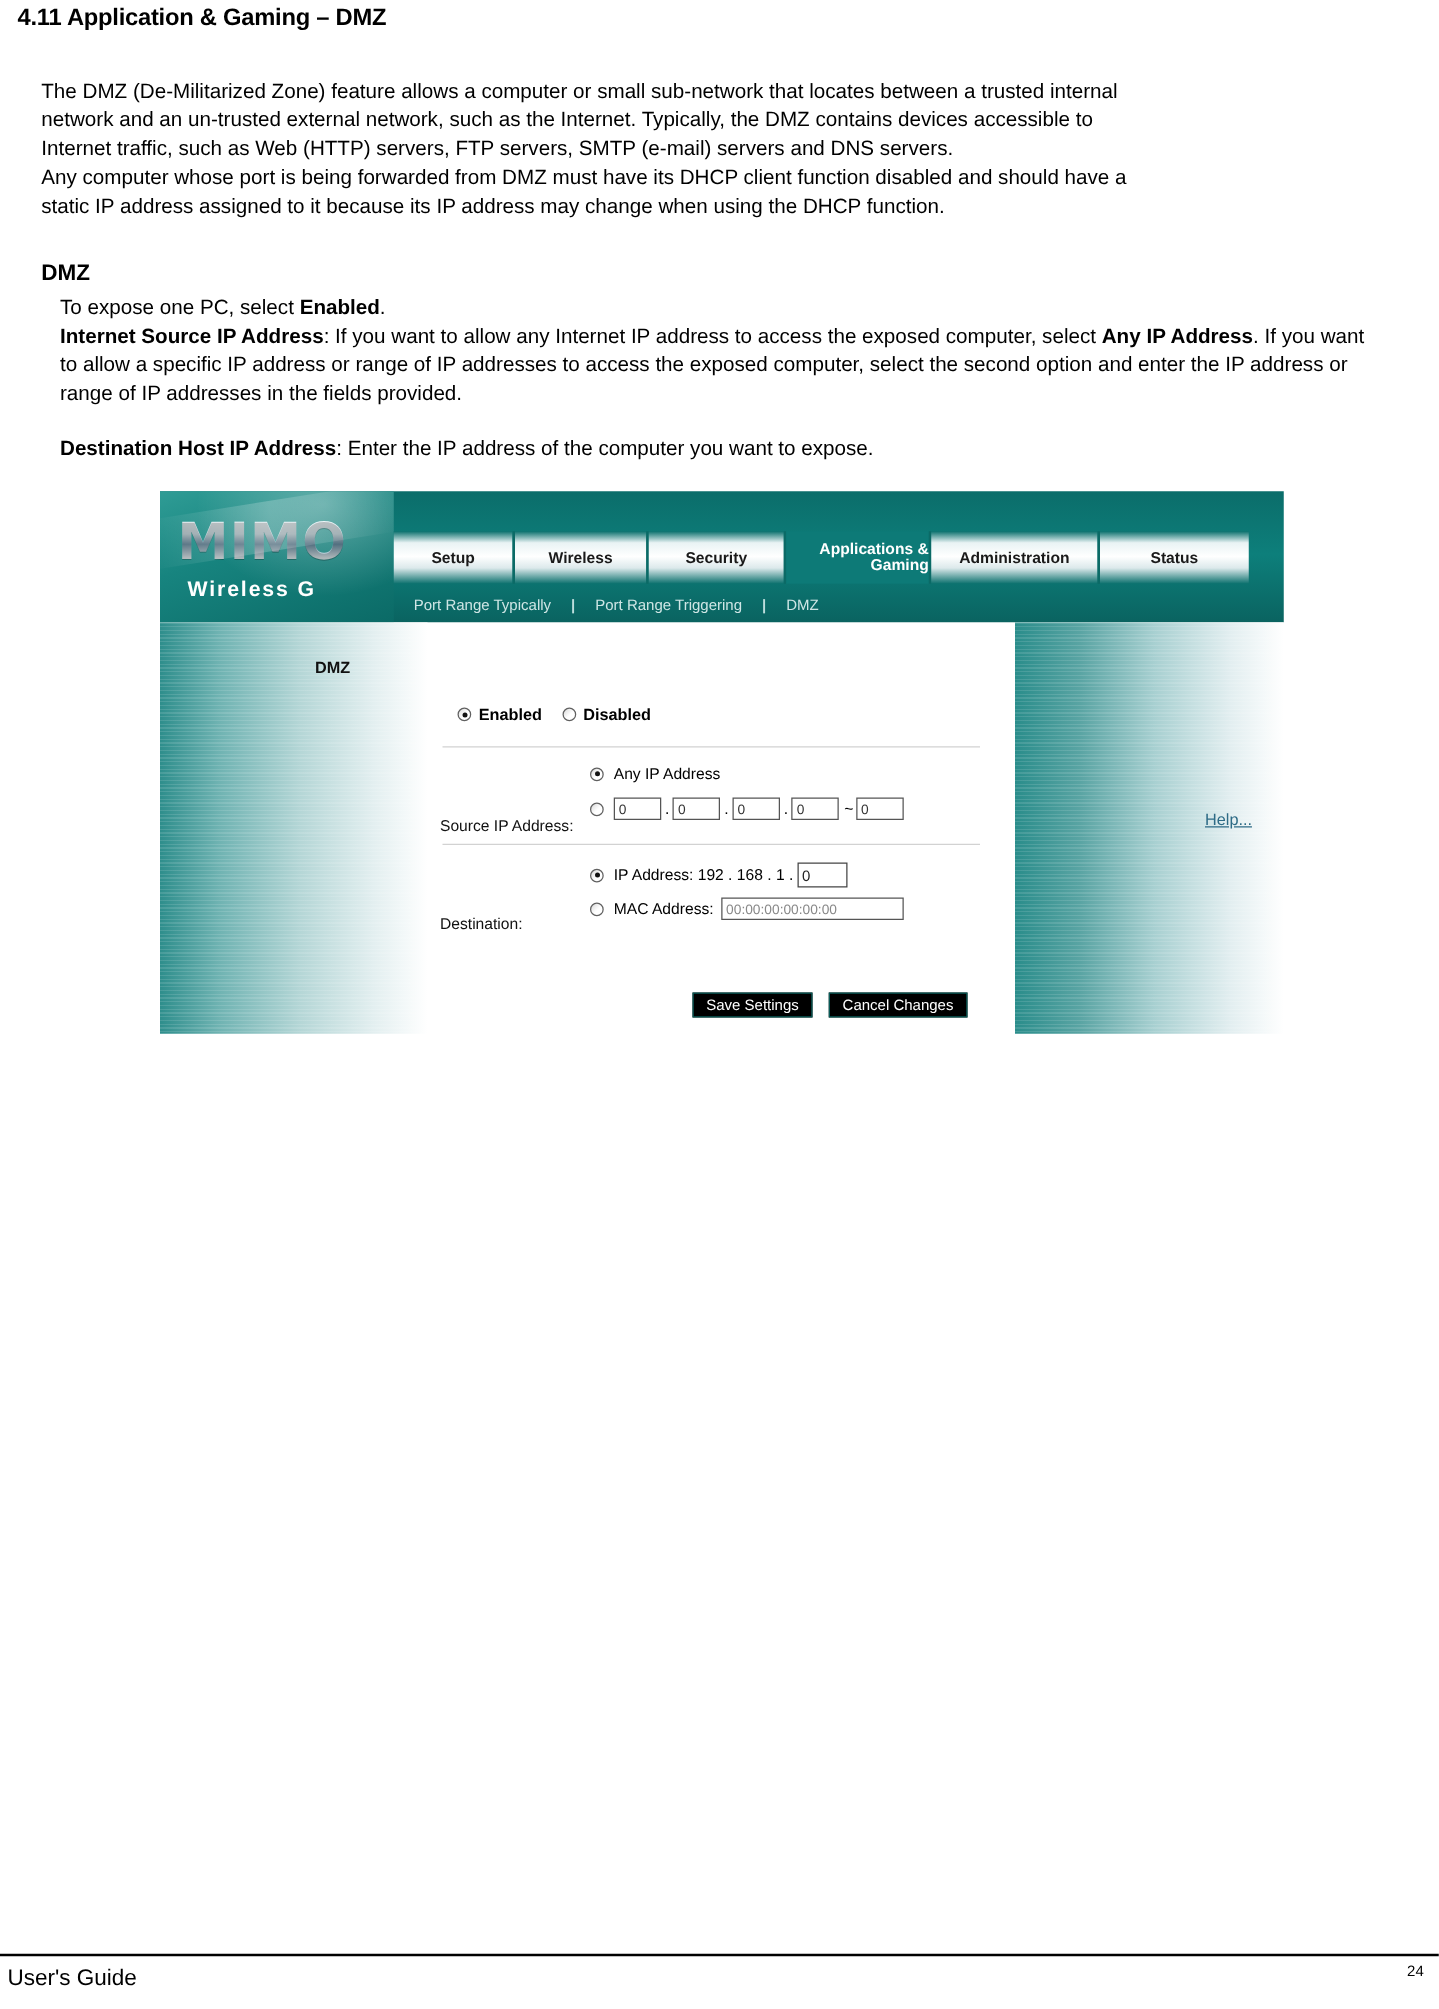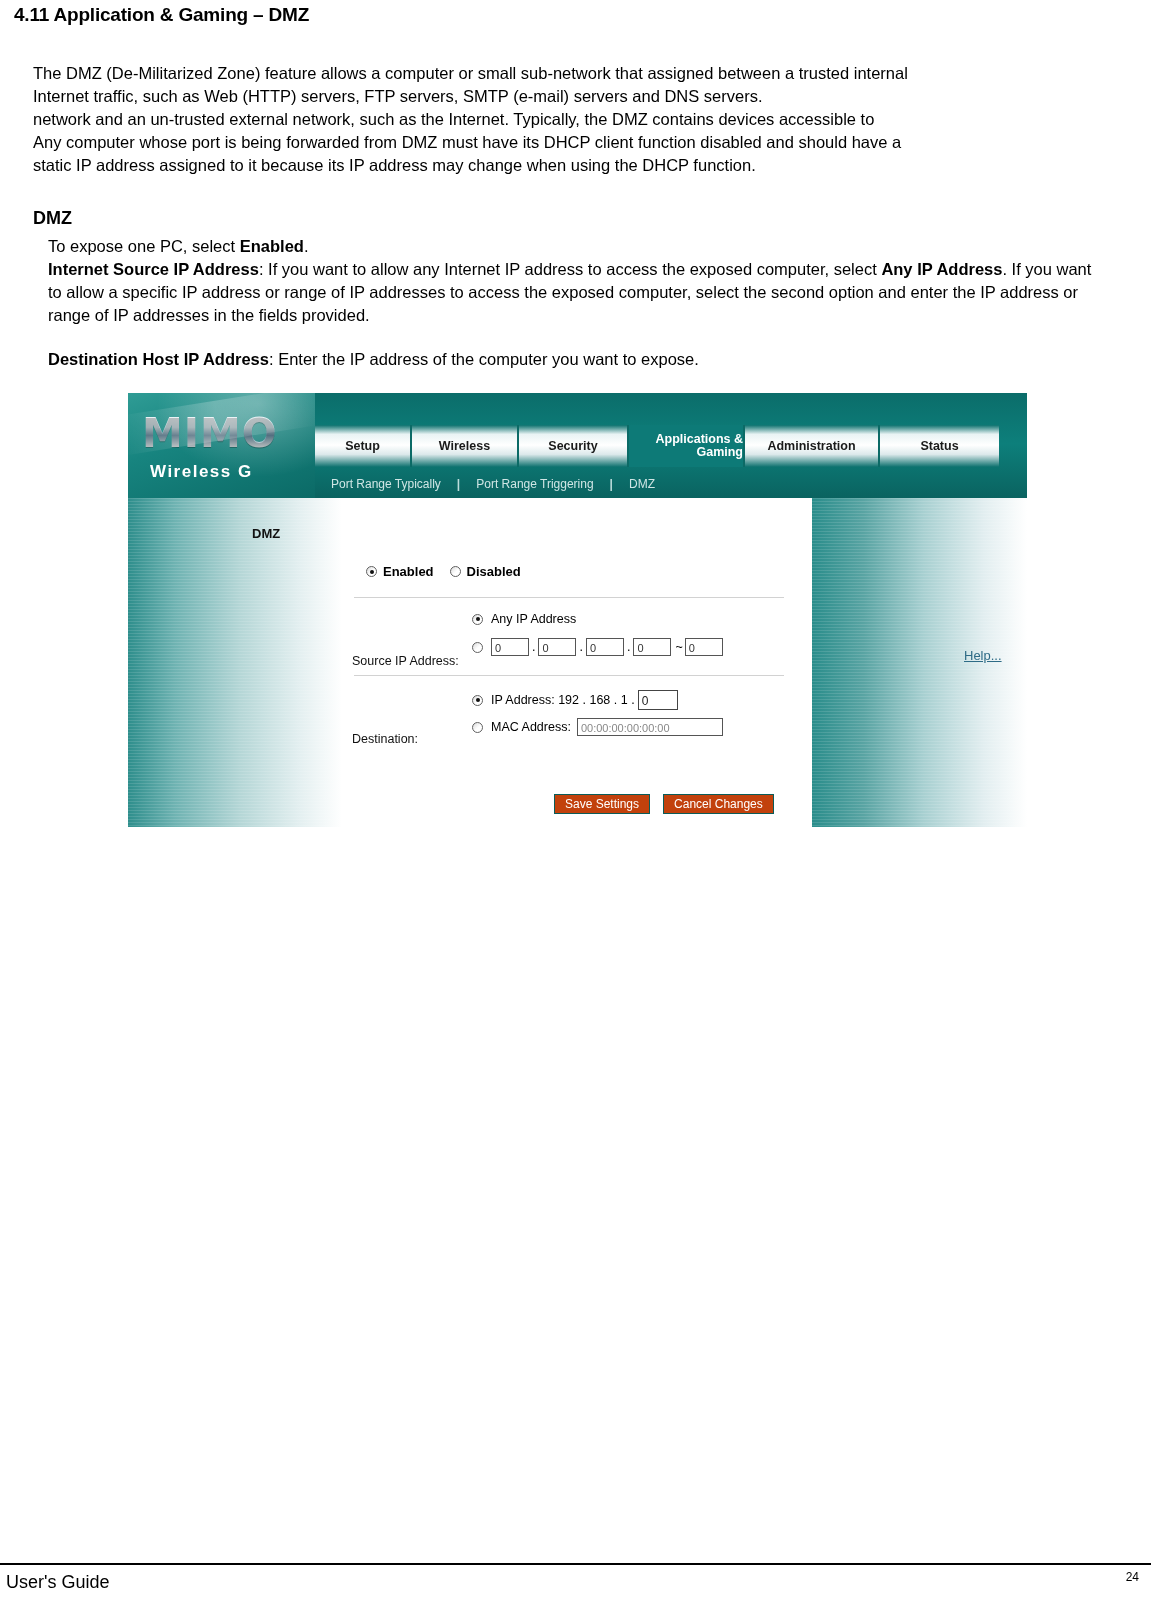--- a/index.html
+++ b/index.html
@@ -394,39 +394,39 @@
   .r-buttons {
     position: absolute;
     left: 426px;
     top: 296px;
     display: flex;
     gap: 13px;
   }
   .r-btn {
     height: 18px;
     padding: 0 10px;
-    background: #c2410c;
+    background: #000000;
     color: #ffffff;
     font-size: 12px;
     line-height: 18px;
     border: 1px solid #0a5c59;
     white-space: nowrap;
   }
 </style>
 </head>
 <body>
 
 <div class="page">
 
   <div class="sec-title">4.11 Application &amp; Gaming – DMZ</div>
 
   <div class="body-block intro">
-    <div>The DMZ (De-Militarized Zone) feature allows a computer or small sub-network that assigned between a trusted internal</div>
+    <div>The DMZ (De-Militarized Zone) feature allows a computer or small sub-network that locates between a trusted internal</div>
+    <div>network and an un-trusted external network, such as the Internet. Typically, the DMZ contains devices accessible to</div>
     <div>Internet traffic, such as Web (HTTP) servers, FTP servers, SMTP (e-mail) servers and DNS servers.</div>
-    <div>network and an un-trusted external network, such as the Internet. Typically, the DMZ contains devices accessible to</div>
     <div>Any computer whose port is being forwarded from DMZ must have its DHCP client function disabled and should have a</div>
     <div>static IP address assigned to it because its IP address may change when using the DHCP function.</div>
   </div>
 
   <div class="dmz-head">DMZ</div>
 
   <div class="indent-block dmz-body">
     <div><span>To expose one PC, select </span><b>Enabled</b><span>.</span></div>
     <div><b>Internet Source IP Address</b><span>: If you want to allow any Internet IP address to access the exposed computer, select </span><b>Any IP Address</b><span>. If you want to allow a specific IP address or range of IP addresses to access the exposed computer, select the second option and enter the IP address or range of IP addresses in the fields provided.</span></div>
   </div>

